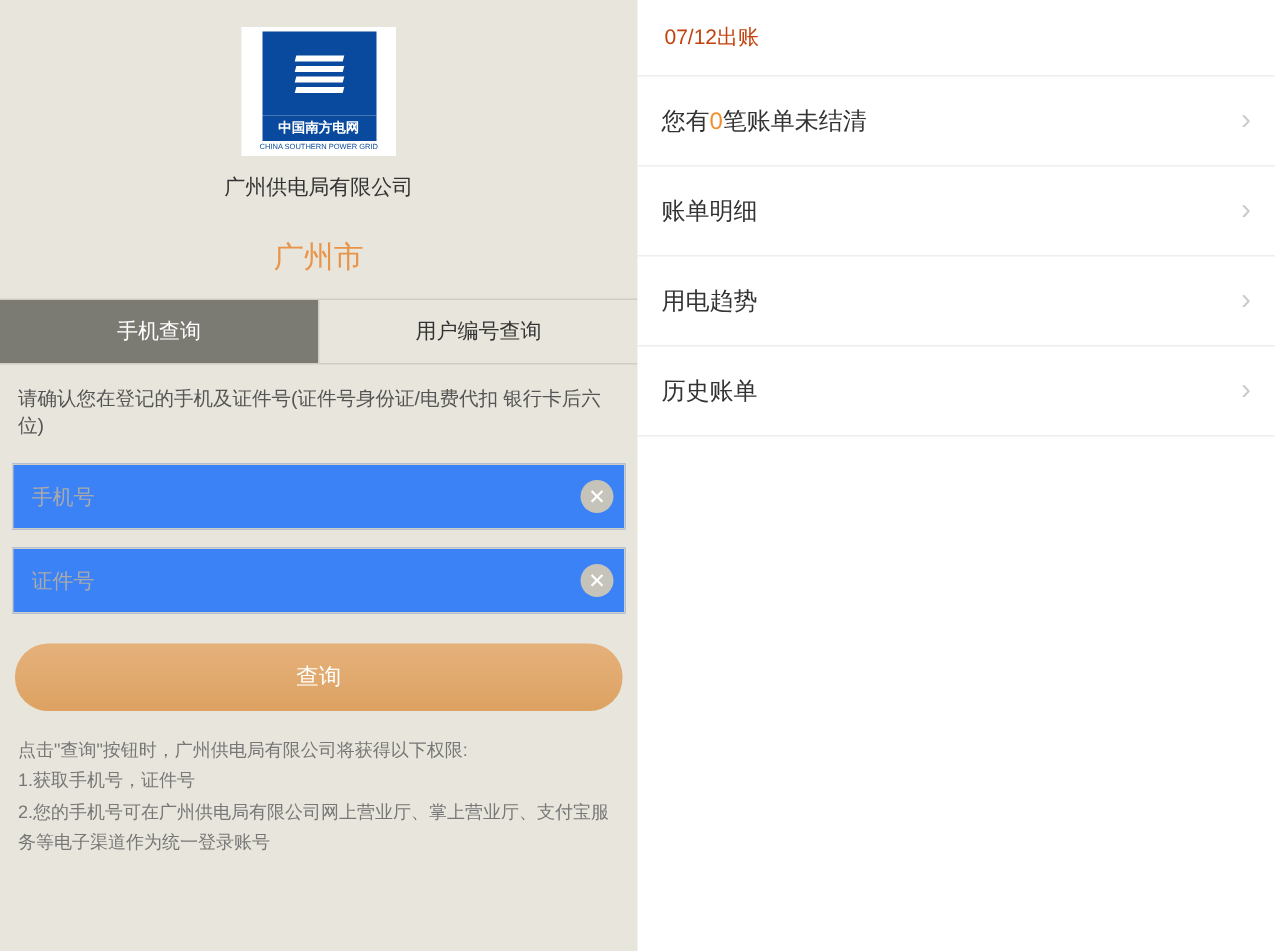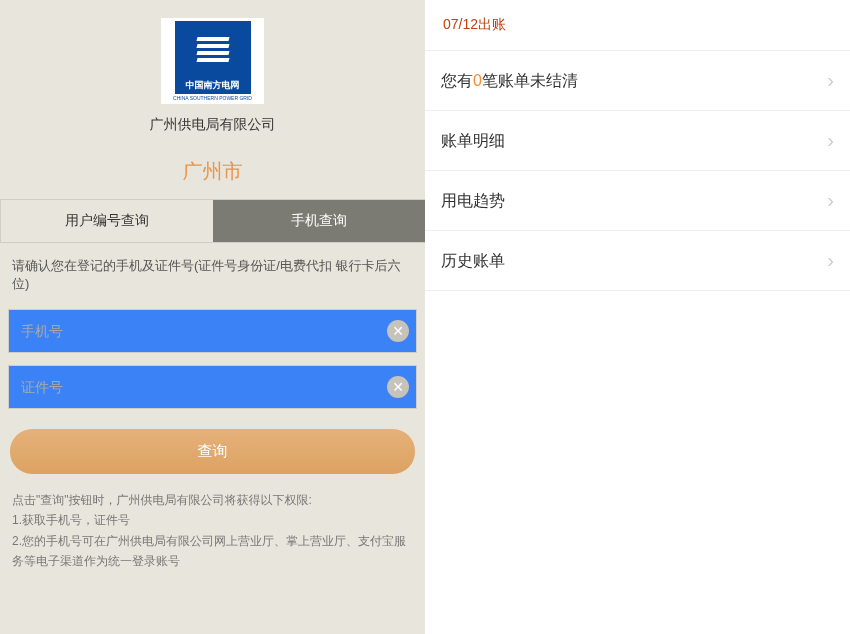--- a/index.html
+++ b/index.html
@@ -247,22 +247,22 @@
         <div class="logo-bar"></div>
       </div>
     </div>
     <div class="logo-text-cn">中国南方电网</div>
     <div class="logo-text-en">CHINA SOUTHERN POWER GRID</div>
   </div>
   <div class="company-name">广州供电局有限公司</div>
   <div class="city-name">广州市</div>
 
   <div class="tabs">
+    <div class="tab active">手机查询</div>
     <div class="tab">用户编号查询</div>
-    <div class="tab active">手机查询</div>
   </div>
 
   <div class="instruction">请确认您在登记的手机及证件号(证件号身份证/电费代扣 银行卡后六位)</div>
 
   <div class="input-group">
     <input class="input-field" placeholder="手机号" style="">
     <div class="clear-btn">✕</div>
   </div>
 
   <div class="input-group">

